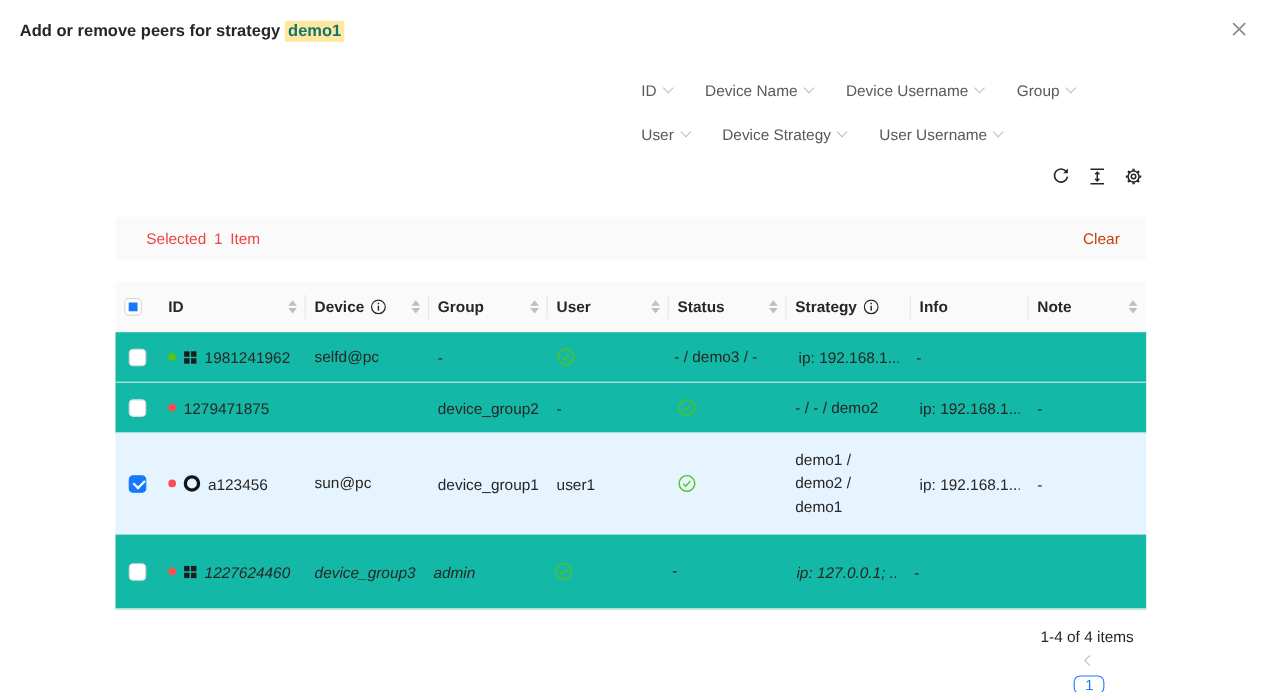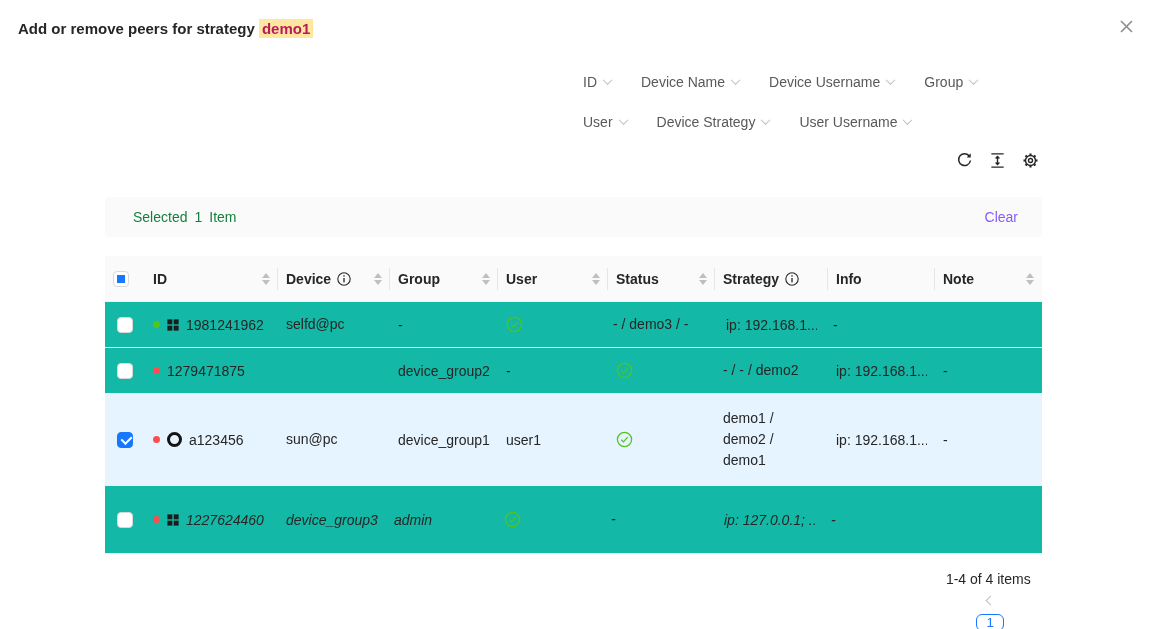--- a/index.html
+++ b/index.html
@@ -2,39 +2,39 @@
 <html><head>
 <meta charset="utf-8">
 <style>
   * { margin:0; padding:0; box-sizing:border-box; }
   html,body { background:#fff; }
   body { font-family:"Liberation Sans", sans-serif; font-size:14px; color:#262626; }
   .modal { position:relative; width:1154px; height:629px; background:#fff; overflow:hidden; }
 
   
   .title { position:absolute; left:18px; top:20px; font-size:15px; font-weight:700; color:#262626; }
-  .title mark { background:#ffe7a0; color:#be185d; padding:1px 3px; font-weight:700; }
+  .title mark { background:#ffe7a0; color:#0f766e; padding:1px 3px; font-weight:700; }
   .close-btn { position:absolute; right:16px; top:14px; width:24px; height:24px; border:none; background:none; cursor:pointer; display:flex; align-items:center; justify-content:center; }
 
   
   .filters { position:absolute; left:583px; top:73px; }
   .frow { display:flex; gap:30px; align-items:center; height:17px; }
   .frow + .frow { margin-top:23px; }
   .fitem { display:flex; align-items:center; gap:7px; color:#595959; cursor:pointer; white-space:nowrap; }
   .chev { width:7px; height:7px; border-right:1.4px solid #bfbfbf; border-bottom:1.4px solid #bfbfbf; transform:rotate(45deg) translate(-1px,-1px); display:inline-block; }
 
   
   .toolbar { position:absolute; left:955px; top:151px; display:flex; gap:15px; align-items:center; }
   .tbtn { width:18px; height:18px; border:none; background:none; cursor:pointer; padding:0; display:flex; align-items:center; justify-content:center; }
 
   
   .selbar { position:absolute; left:105px; top:197px; width:937px; height:40px; background:#fafafa; border-radius:4px; display:flex; align-items:center; padding:0 24px 0 28px; }
-  .selbar .muted { color:#15803d; }
+  .selbar .muted { color:#ef4444; }
   .selbar .gap { margin:0 7px; }
-  .clear-link { margin-left:auto; color:#8b5cf6; text-decoration:none; cursor:pointer; }
+  .clear-link { margin-left:auto; color:#c2410c; text-decoration:none; cursor:pointer; }
 
   
   .table { position:absolute; left:105px; top:256px; width:937px; }
   .thead { display:flex; background:#fafafa; height:46px; border-bottom:1px solid #f0f0f0; font-weight:700; }
   .trow { display:flex; border-bottom:1px solid #f0f0f0; background:#14b8a6; }
   .trow.selected { background:#e6f4ff; }
   .r1,.r2 { min-height:46px; } .r3 { min-height:92px; } .r4 { min-height:68px;font-style:italic; }
   .cell { padding:8px; display:flex; align-items:center; position:relative; }
   .thead .cell { justify-content:space-between; }
   .thead .cell:not(.c-check):not(:last-child)::after { content:""; position:absolute; right:0; top:12px; width:1px; height:22px; background:rgba(0,0,0,0.08); }

